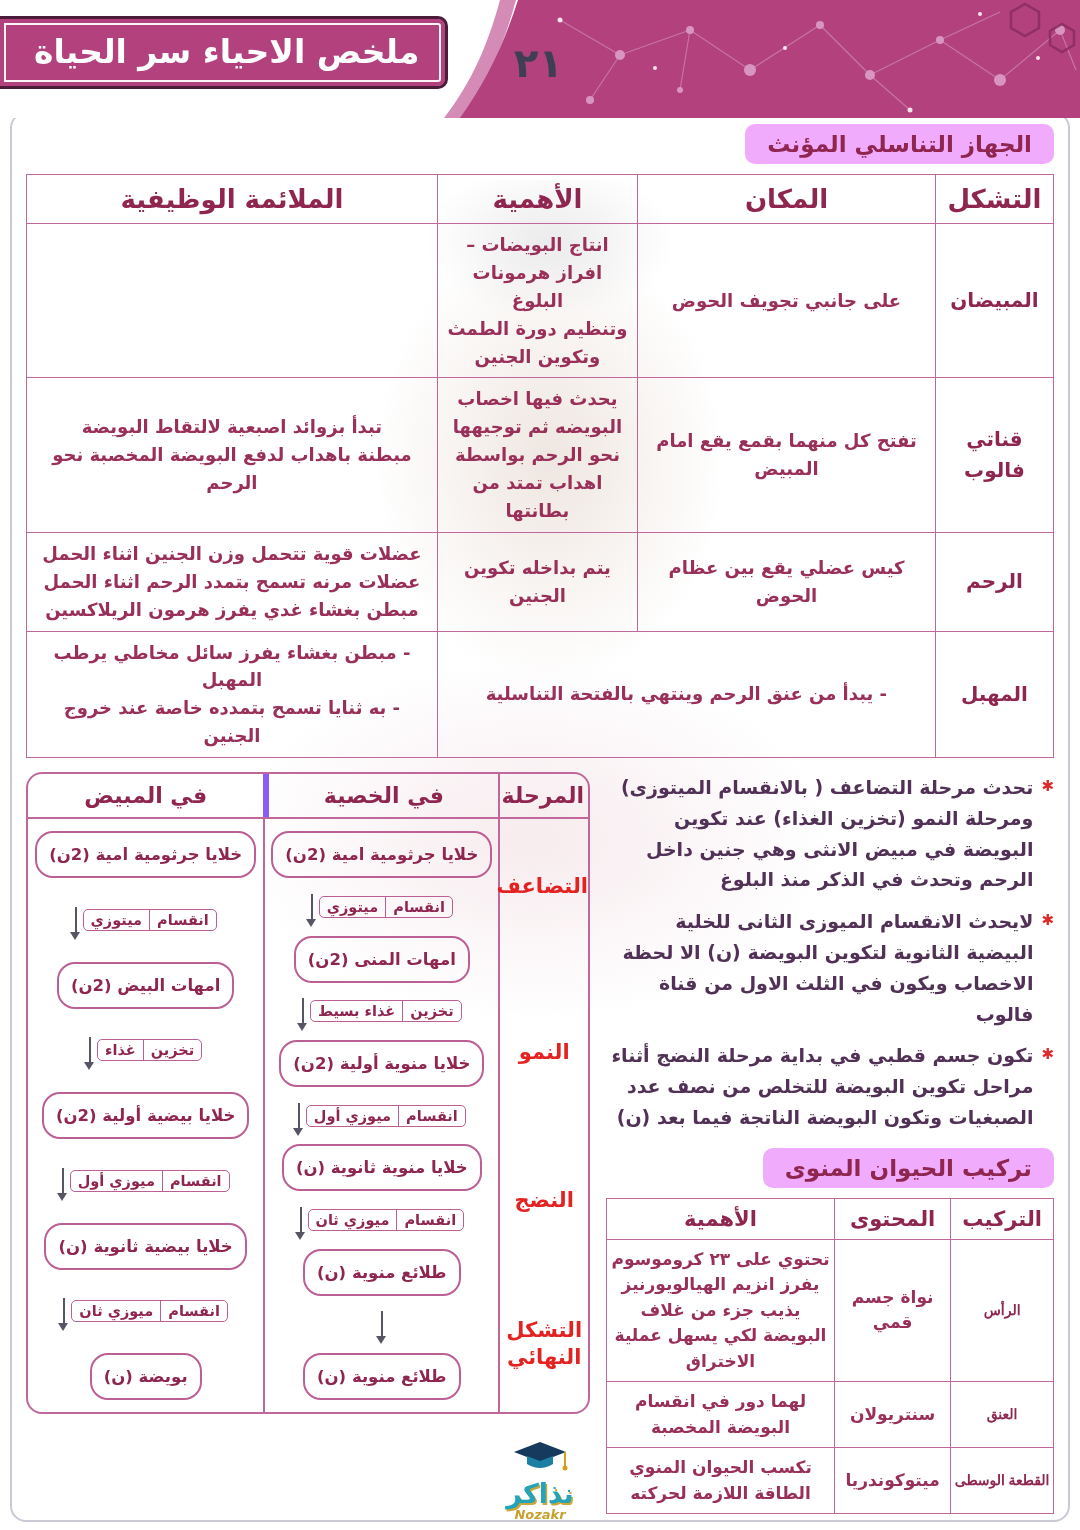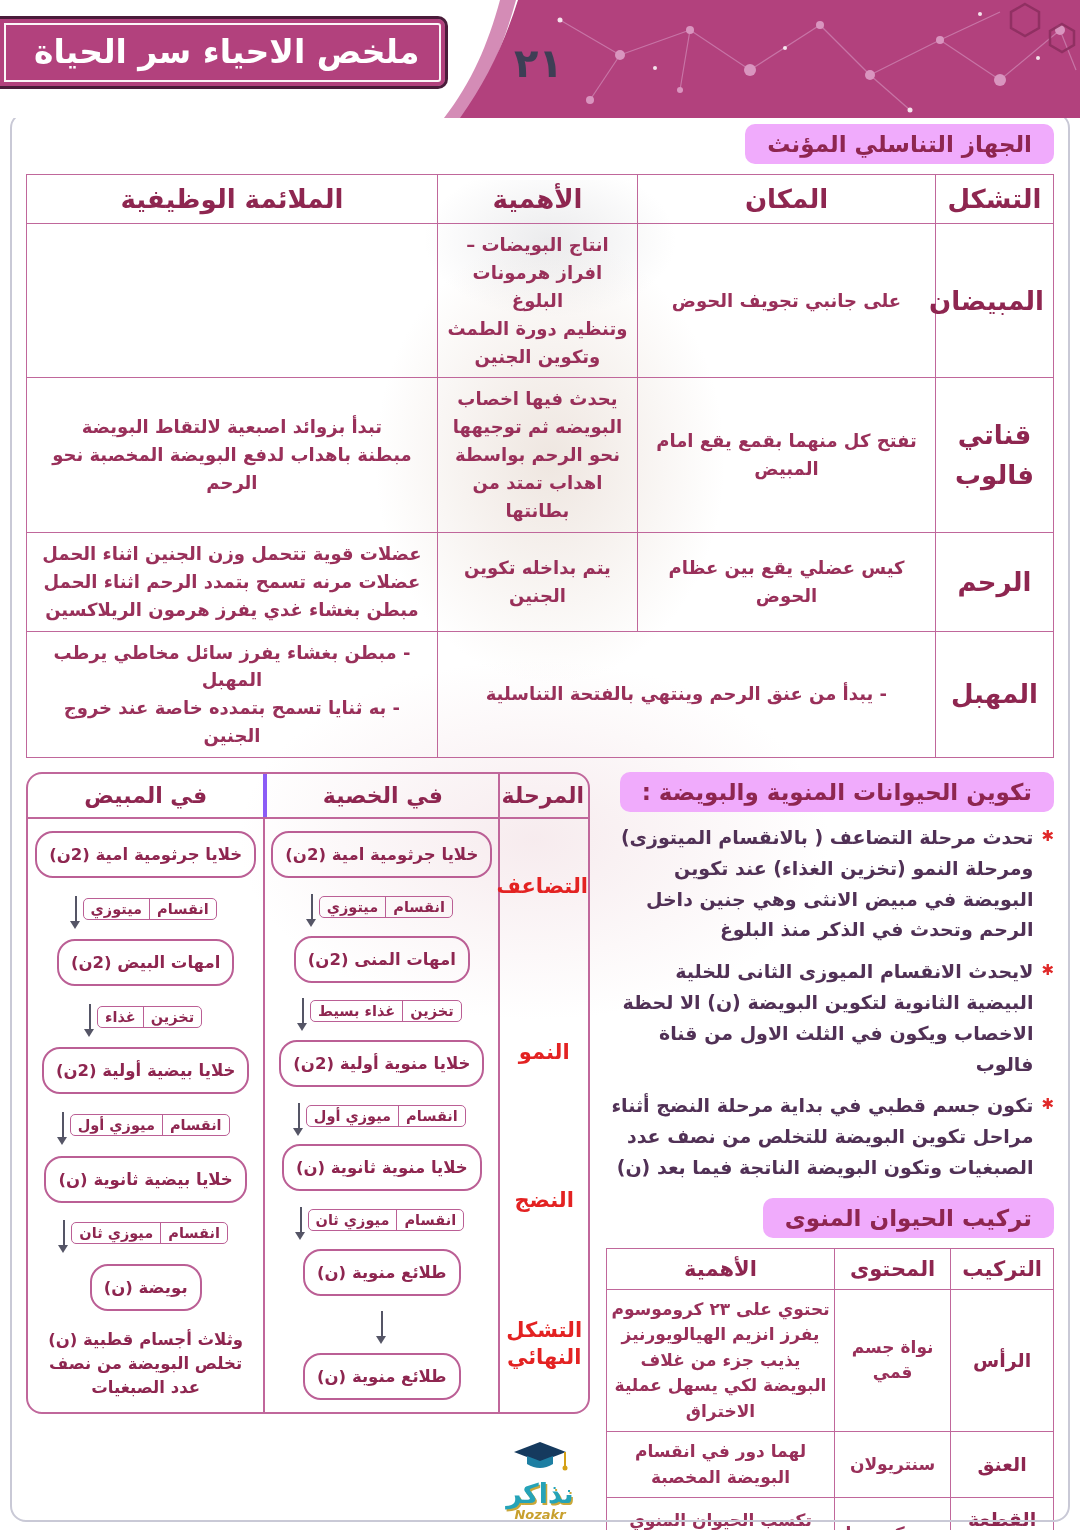--- a/index.html
+++ b/index.html
@@ -48,40 +48,40 @@
     margin-bottom:10px;
   }
 
   table { border-collapse:collapse; table-layout:fixed; width:100%; }
   th, td {
     border:1.6px solid #c0679b; text-align:center; vertical-align:middle;
     font-weight:bold; white-space:pre-line;
   }
   .t1 th { font-size:26px; color:#8e2650; padding:9px 6px; }
   .t1 td { font-size:18px; color:#99305a; line-height:1.55; padding:7px 9px; }
-  .t1 td.organ { font-size:26px; color:#8e2650; }
+  .t1 td.organ { font-size:20px; color:#8e2650; }
   .c-organ { width:11.5%; } .c-loc { width:29%; } .c-imp { width:19.5%; } .c-adapt { width:40%; }
 
   .two-col { display:flex; gap:16px; align-items:flex-start; margin-top:14px; }
   .right-col { width:448px; flex:0 0 448px; }
   .left-col  { flex:1; }
 
   .bullet { display:flex; gap:8px; margin-bottom:11px; text-align:right; }
   .bullet .star { color:#e02828; font-size:15px; padding-top:5px; flex:0 0 auto; }
   .bullet .btxt { font-size:19px; font-weight:bold; color:#513156; line-height:1.62; }
 
   
   .flow {
     border:2.5px solid #c0679b; border-radius:16px; height:642px;
     display:flex; flex-direction:column; overflow:hidden; background:transparent;
   }
   .flow-head { display:flex; border-bottom:2px solid #c0679b; }
   .fh { padding:9px 4px; text-align:center; font-weight:bold; font-size:22px; color:#8e2650; }
   .fh-stage  { width:16%; border-left:2px solid #c0679b; }
-  .fh-testis { width:42%; border-left:4px solid #8b5cf6;text-align:center; }
+  .fh-testis { width:42%; border-left:6px solid #8b5cf6;text-align:center; }
   .fh-ovary  { width:42%; }
   .flow-body { flex:1; display:flex; }
   .col-stage  { width:16%; border-left:2px solid #c0679b; position:relative; }
   .col-testis { width:42%; border-left:2px solid #c0679b; }
   .col-ovary  { width:42%; }
   .col-testis, .col-ovary {
     display:flex; flex-direction:column; align-items:center;
     justify-content:space-between; padding:12px 4px;
   }
   .stage {
@@ -106,21 +106,21 @@
     border:5.5px solid transparent; border-top:8px solid #555566; border-bottom:0;
   }
   .fnote {
     font-size:16.5px; font-weight:bold; color:#8e2650;
     text-align:center; white-space:pre-line; line-height:1.45;
   }
 
   
   .t2 th { font-size:21px; color:#8e2650; padding:8px 4px; }
   .t2 td { font-size:17px; color:#99305a; line-height:1.5; padding:7px 0; }
-  .t2 td.struct { font-size:19px; color:#8e2650; }
+  .t2 td.struct { font-size:14px; color:#8e2650;font-family:Liberation Serif, serif; }
   .c-struct { width:23%; } .c-cont { width:26%; } .c-imp2 { width:51%; }
   .sperm-badge { margin-top:4px; }
 
   
   .footer-logo { position:absolute; bottom:8px; left:478px; width:124px; text-align:center; z-index:4; }
   .brand-ar { color:#25a3b8; font-size:27px; font-weight:bold; text-shadow:1.5px 1.5px 0 #caa83a; line-height:1.1; }
   .brand-en { color:#c8a02e; font-size:13px; font-style:italic; font-weight:bold; margin-top:-2px; }
 </style>
 </head>
 <body>
@@ -239,21 +239,20 @@
           <td>-  مبطن بغشاء يفرز سائل مخاطي يرطب المهبل
 -  به ثنايا تسمح بتمدده خاصة عند خروج الجنين</td>
         </tr>
       </tbody>
     </table>
 
     
     <div class="two-col">
 
       <div class="right-col">
-        <div class="badge">تكوين الحيوانات المنوية والبويضة :</div>
 
         <div class="bullet">
           <span class="star">✱</span>
           <span class="btxt">تحدث مرحلة التضاعف ( بالانقسام الميتوزى) ومرحلة النمو (تخزين الغذاء) عند تكوين البويضة في مبيض الانثى وهي جنين داخل الرحم وتحدث في الذكر منذ البلوغ</span>
         </div>
         <div class="bullet">
           <span class="star">✱</span>
           <span class="btxt">لايحدث الانقسام الميوزى الثانى للخلية البيضية الثانوية لتكوين البويضة (ن) الا لحظة الاخصاب ويكون في الثلث الاول من قناة فالوب</span>
         </div>
         <div class="bullet">
@@ -381,23 +380,20 @@
               </div>
               <div class="fbox">خلايا بيضية ثانوية (ن)</div>
               <div class="arrow-row">
                 <div class="flow-label">
                     <span>انقسام</span>
                     <span>ميوزي ثان</span>
                   </div>
                 <span class="arr"></span>
               </div>
               <div class="fbox">بويضة (ن)</div>
-              <div class="fnote">وثلاث أجسام قطبية (ن)
-تخلص البويضة من نصف
-عدد الصبغيات</div>
             </div>
           </div>
         </div>
       </div>
 
     </div>
   </div>
 
   <div class="footer-logo">
     <svg width="56" height="34" viewBox="0 0 56 34" aria-hidden="true">

